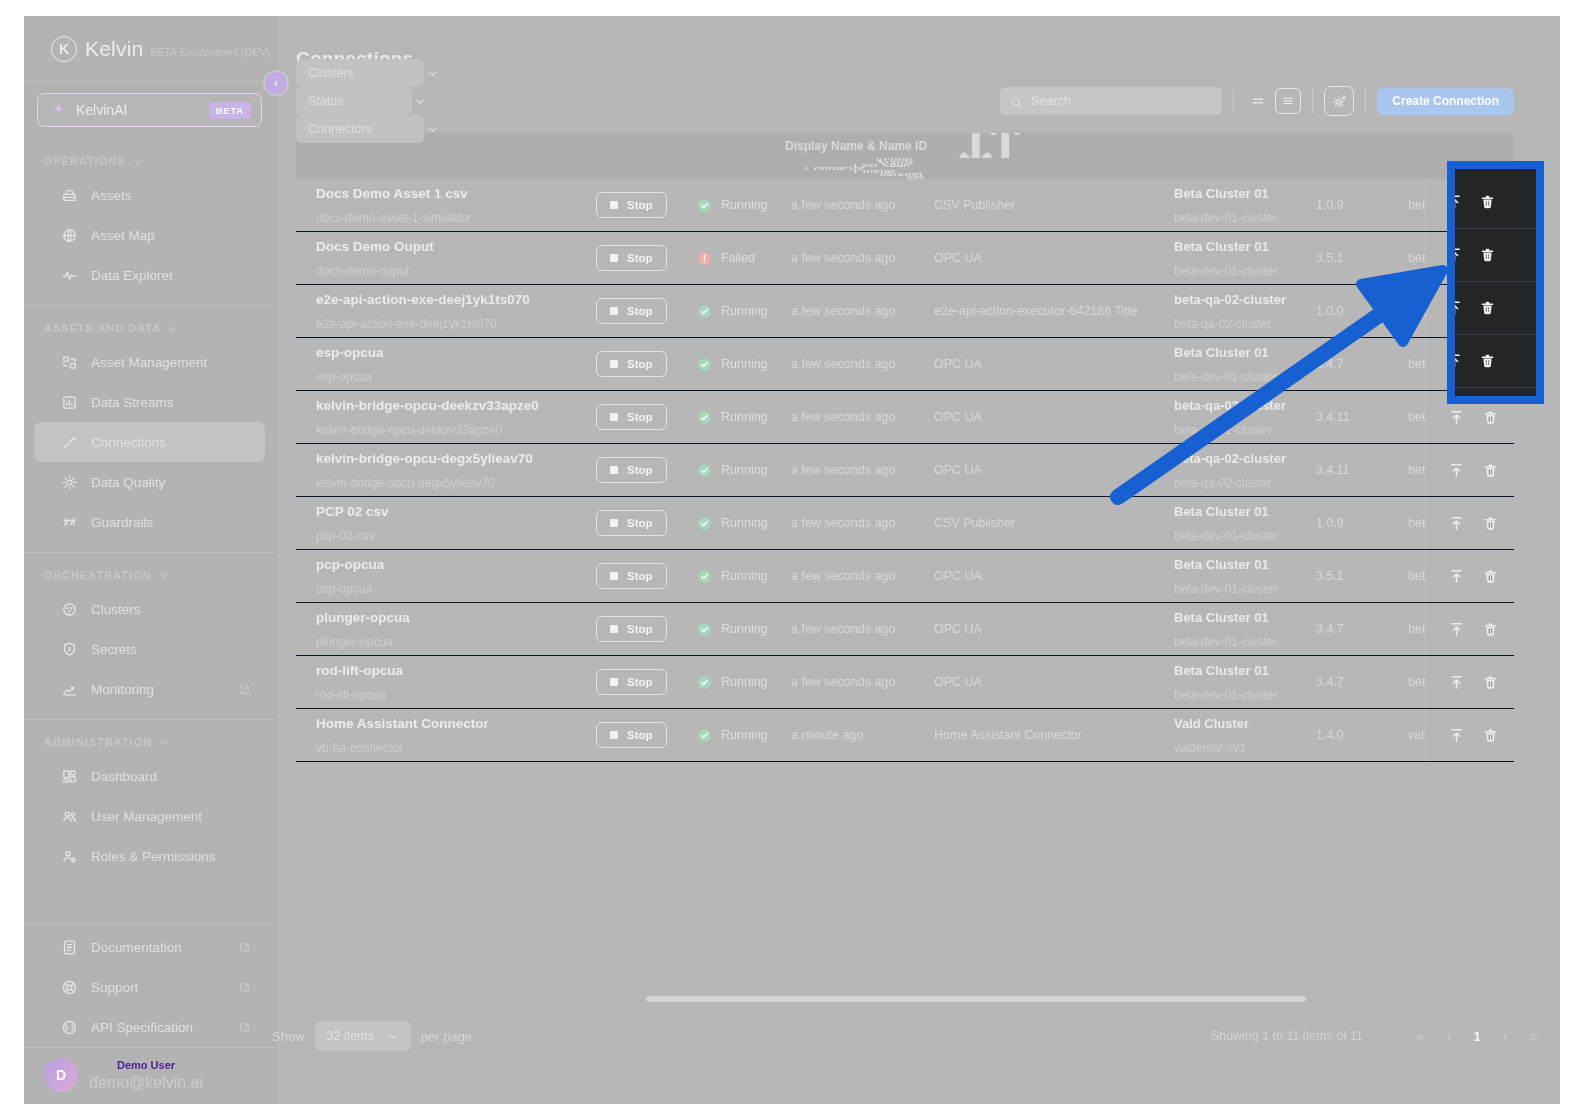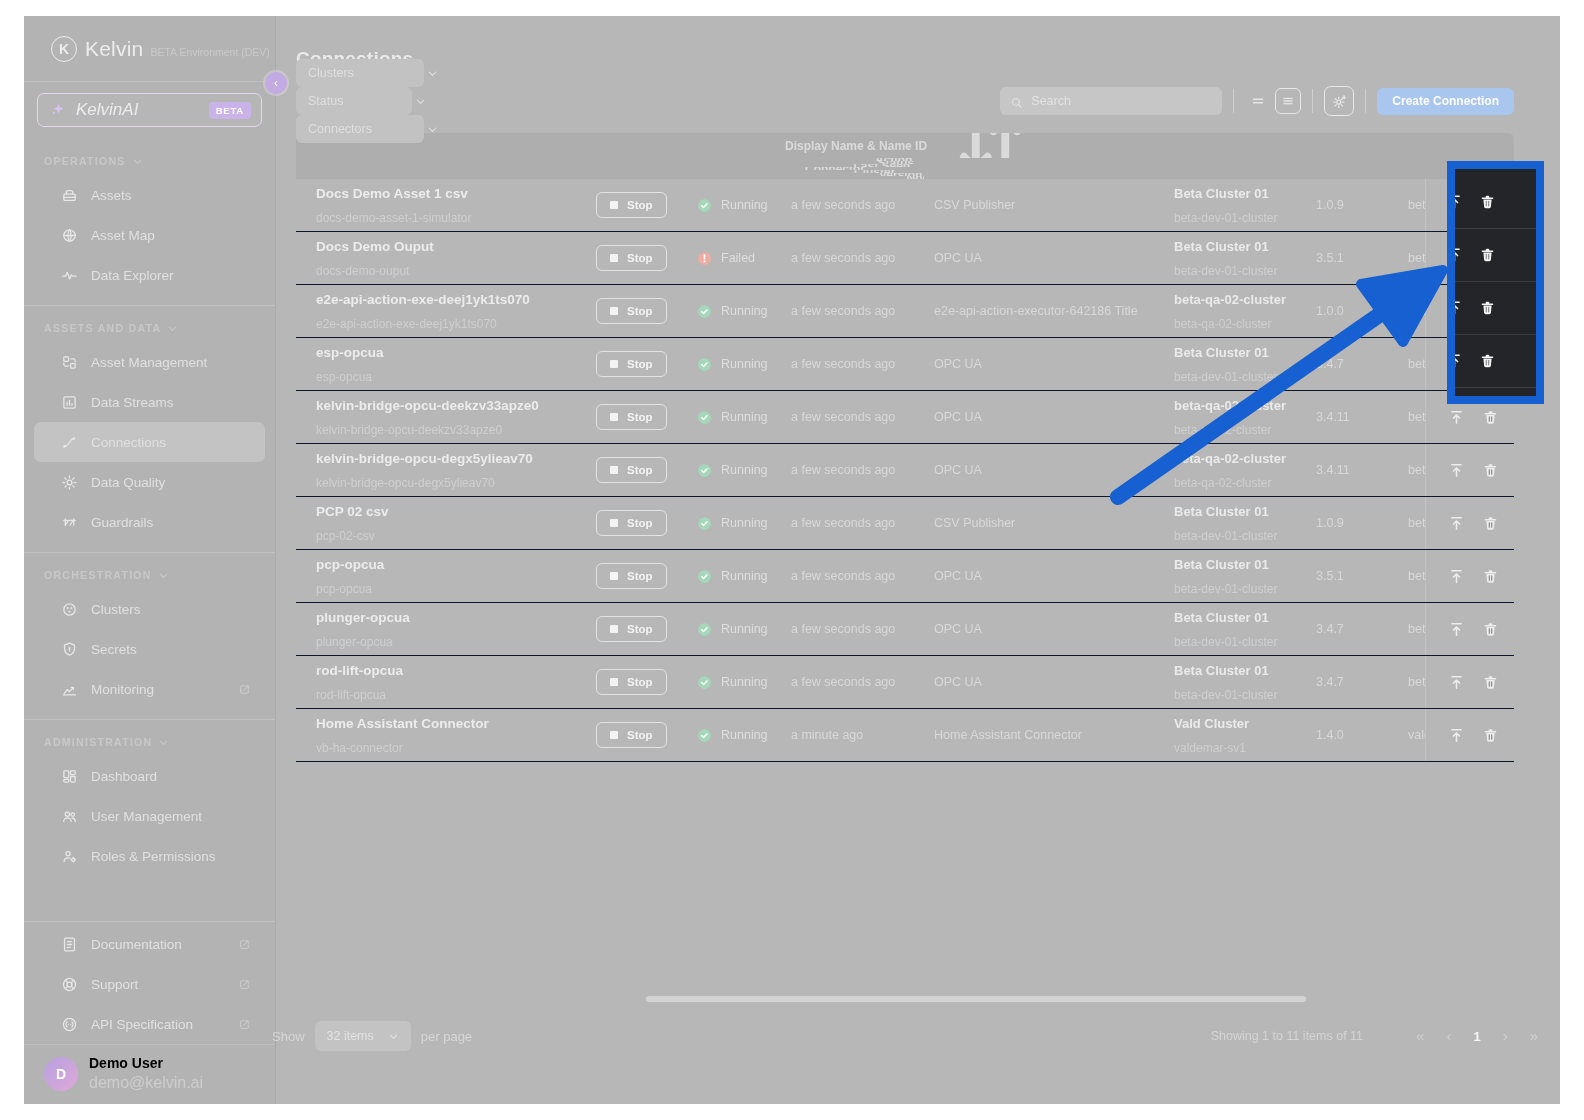--- a/index.html
+++ b/index.html
@@ -9,35 +9,35 @@
 
   
   .sidebar { position:relative; width:252px; min-width:252px; background:#b3b3b3; border-right:1px solid #a9a9a9; display:flex; flex-direction:column; }
   .logo-row { height:66px; display:flex; align-items:center; padding-left:27px; border-bottom:1px solid #c0c0c0; }
   .logo-k { width:26px; height:26px; border:1.6px solid #ececec; border-radius:50%; color:#ececec; font-size:14px; font-weight:bold; display:flex; align-items:center; justify-content:center; }
   .logo-name { color:#ececec; font-size:21px; font-weight:500; margin-left:8px; letter-spacing:.2px; }
   .logo-env { color:#c9c9c9; font-size:10.5px; margin-left:7px; margin-top:6px; }
   .collapse-btn { position:absolute; left:241px; top:56px; width:22px; height:22px; border-radius:50%; background:#c2abe3; color:#fff; font-size:12px; display:flex; align-items:center; justify-content:center; z-index:5; box-shadow:0 0 0 2px rgba(255,255,255,.25); cursor:pointer; }
   .kelvinai { margin:11px 13px 4px 13px; height:34px; border:1px solid #e6d6ec; border-radius:7px; display:flex; align-items:center; padding:0 10px 0 12px; background:rgba(255,255,255,.04); }
   .kelvinai .spark { color:#d8c4f0; width:16px; height:16px; }
-  .kelvinai-label { color:#ececec; font-size:17px; margin-left:10px;font-style:italic; }
+  .kelvinai-label { color:#ececec; font-size:14px; margin-left:10px; }
   .kelvinai-badge { margin-left:auto; background:#c9b3e9; color:#fff; font-size:9.5px; font-weight:bold; letter-spacing:.8px; border-radius:4px; padding:3px 7px; }
   .nav { flex:1; overflow:hidden; padding-top:10px; display:flex; flex-direction:column; }
   .nav-section-label { display:flex; align-items:center; gap:6px; color:#c8c8c8; font-size:10.5px; font-weight:bold; letter-spacing:1.3px; padding:14px 0 8px 20px; cursor:pointer; }
   .nav-section-label svg { width:11px; height:11px; }
   .nav-item { position:relative; display:flex; align-items:center; height:40px; padding-left:27px; color:#e0e0e0; font-size:13.5px; cursor:pointer; margin:0 10px; border-radius:7px; }
   .nav-item.active { background:#c3c3c3; }
   .nav-item .nicon { width:17px; height:17px; margin-right:13px; color:#e7e7e7; flex:none; }
   .nav-item .ext { position:absolute; right:14px; width:13px; height:13px; color:#cfcfcf; }
   .nav-divider { height:1px; background:#c0c0c0; margin:10px 0 2px 0; }
   .side-bottom { margin-top:auto; }
   .user-row { border-top:1px solid #c0c0c0; padding:10px 0 12px 20px; display:flex; align-items:center; cursor:pointer; }
   .avatar { width:34px; height:34px; border-radius:50%; background:linear-gradient(135deg,#b5a0e0,#e0a9d8); color:#fff; font-size:14px; font-weight:bold; display:flex; align-items:center; justify-content:center; }
   .user-meta { margin-left:11px; }
-  .user-name { color:#000000; font-size:14px; font-weight:bold; }
+  .user-name { color:#4c1d95; font-size:11px; font-weight:bold;text-align:center; }
   .user-email { color:#cdcdcd; font-size:16px; margin-top:3px; }
 
   
   .main { position:relative; flex:1; padding:0 46px 0 20px; }
   .page-title { margin-top:32px; color:#e9e9e9; font-size:19px; font-weight:bold; letter-spacing:.2px; }
   .toolbar { display:flex; align-items:center; margin-top:17px; height:28px; }
   .filter-btn { height:28px; background:#c2c2c2; border:none; border-radius:6px; color:#dfdfdf; font-size:12.5px; display:flex; align-items:center; justify-content:space-between; padding:0 12px; margin-right:12px; cursor:pointer; font-family:inherit; }
   .filter-btn svg { width:11px; height:11px; margin-left:26px; color:#dfdfdf; }
   .search-box { margin-left:auto; width:222px; height:28px; background:#c6c6c6; border-radius:6px; display:flex; align-items:center; padding:0 10px; }
   .search-box svg { width:13px; height:13px; color:#e3e3e3; flex:none; }

